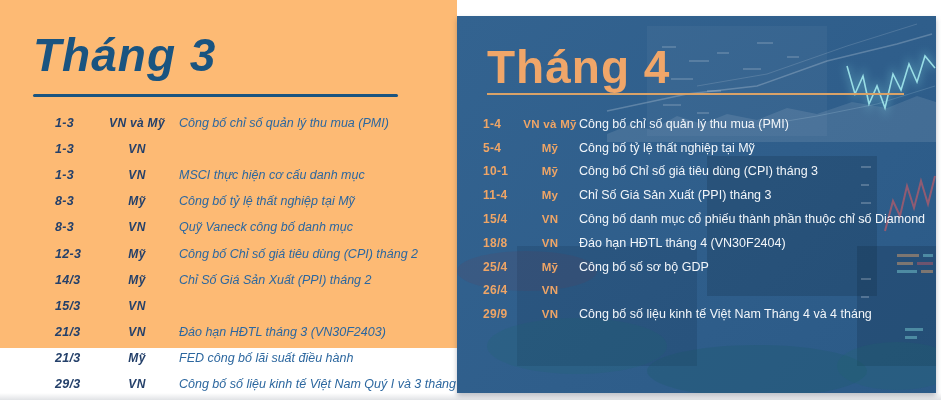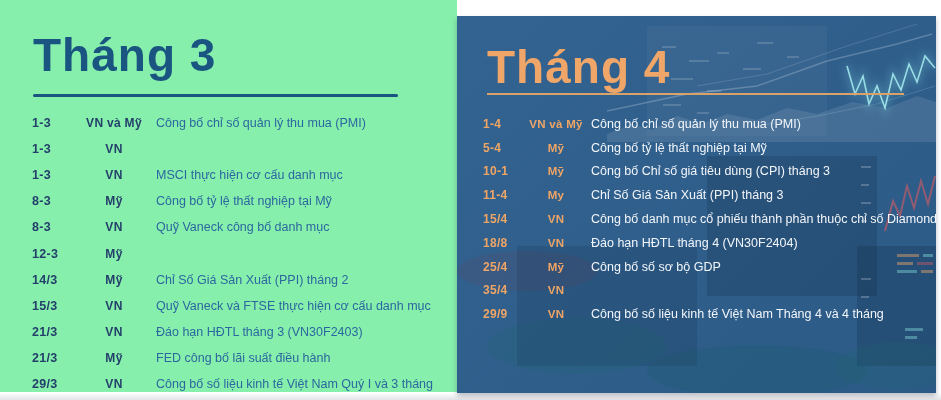--- a/index.html
+++ b/index.html
@@ -8,22 +8,23 @@
     position: relative;
     background: #ffffff;
     font-family: "Liberation Sans", "DejaVu Sans", sans-serif;
     overflow: hidden;
   }
 
   
   .left-panel {
     position: absolute;
     left: 0; top: 0;
-    width: 457px; height: 392px;
-    background: #86efac;
+    width: 457px; height: 348px;
+    background: #fdba74;
+    font-style: italic;
   }
   .left-title {
     position: absolute;
     left: 33px; top: 28px;
     font-size: 46px;
     font-weight: bold;
     letter-spacing: 1px;
     color: #1a5480;
   }
   .left-rule {
@@ -38,20 +39,21 @@
     left: 0; top: 110px;
     width: 457px;
   }
   .left-rows .row {
     display: grid;
     grid-template-columns: 40px 64px 1fr;
     column-gap: 10px;
     padding-left: 32px;
     height: 26.1px;
     align-items: center;
+    margin-left: 23px;
   }
   .left-rows .cell-date {
     font-size: 12.5px;
     font-weight: bold;
     color: #24406a;
     letter-spacing: 0.3px;
   }
   .left-rows .cell-market {
     font-size: 12px;
     font-weight: bold;
@@ -99,21 +101,21 @@
   }
   .right-rows {
     position: absolute;
     left: 0; top: 96px;
     width: 479px;
     z-index: 2;
   }
   .right-rows .row {
     display: grid;
     grid-template-columns: 38px 58px 1fr;
-    column-gap: 6px;
+    column-gap: 0;
     padding-left: 26px;
     height: 23.8px;
     align-items: center;
   }
   .right-rows .cell-date {
     font-size: 12px;
     font-weight: bold;
     color: #efa566;
     letter-spacing: 0.3px;
   }
@@ -174,32 +176,32 @@
 
       <div class="row">
         <span class="cell-date">8-3</span>
         <span class="cell-market">VN</span>
         <span class="cell-event">Quỹ Vaneck công bố danh mục</span>
       </div>
 
       <div class="row">
         <span class="cell-date">12-3</span>
         <span class="cell-market">Mỹ</span>
+        <span class="cell-event">Công bố Chỉ số giá tiêu dùng (CPI) tháng 2</span>
       </div>
 
       <div class="row">
         <span class="cell-date">14/3</span>
         <span class="cell-market">Mỹ</span>
         <span class="cell-event">Chỉ Số Giá Sản Xuất (PPI) tháng 2</span>
       </div>
 
       <div class="row">
         <span class="cell-date">15/3</span>
         <span class="cell-market">VN</span>
-        <span class="cell-event">Quỹ Vaneck và FTSE thực hiện cơ cấu danh mục</span>
       </div>
 
       <div class="row">
         <span class="cell-date">21/3</span>
         <span class="cell-market">VN</span>
         <span class="cell-event">Đáo hạn HĐTL tháng 3 (VN30F2403)</span>
       </div>
 
       <div class="row">
         <span class="cell-date">21/3</span>
@@ -319,21 +321,21 @@
         <span class="cell-event">Đáo hạn HĐTL tháng 4 (VN30F2404)</span>
       </div>
 
       <div class="row">
         <span class="cell-date">25/4</span>
         <span class="cell-market">Mỹ</span>
         <span class="cell-event">Công bố số sơ bộ GDP</span>
       </div>
 
       <div class="row">
-        <span class="cell-date">35/4</span>
+        <span class="cell-date">26/4</span>
         <span class="cell-market">VN</span>
       </div>
 
       <div class="row">
         <span class="cell-date">29/9</span>
         <span class="cell-market">VN</span>
         <span class="cell-event">Công bố số liệu kinh tế Việt Nam Tháng 4 và 4 tháng</span>
       </div>
     </div>
 </section>

